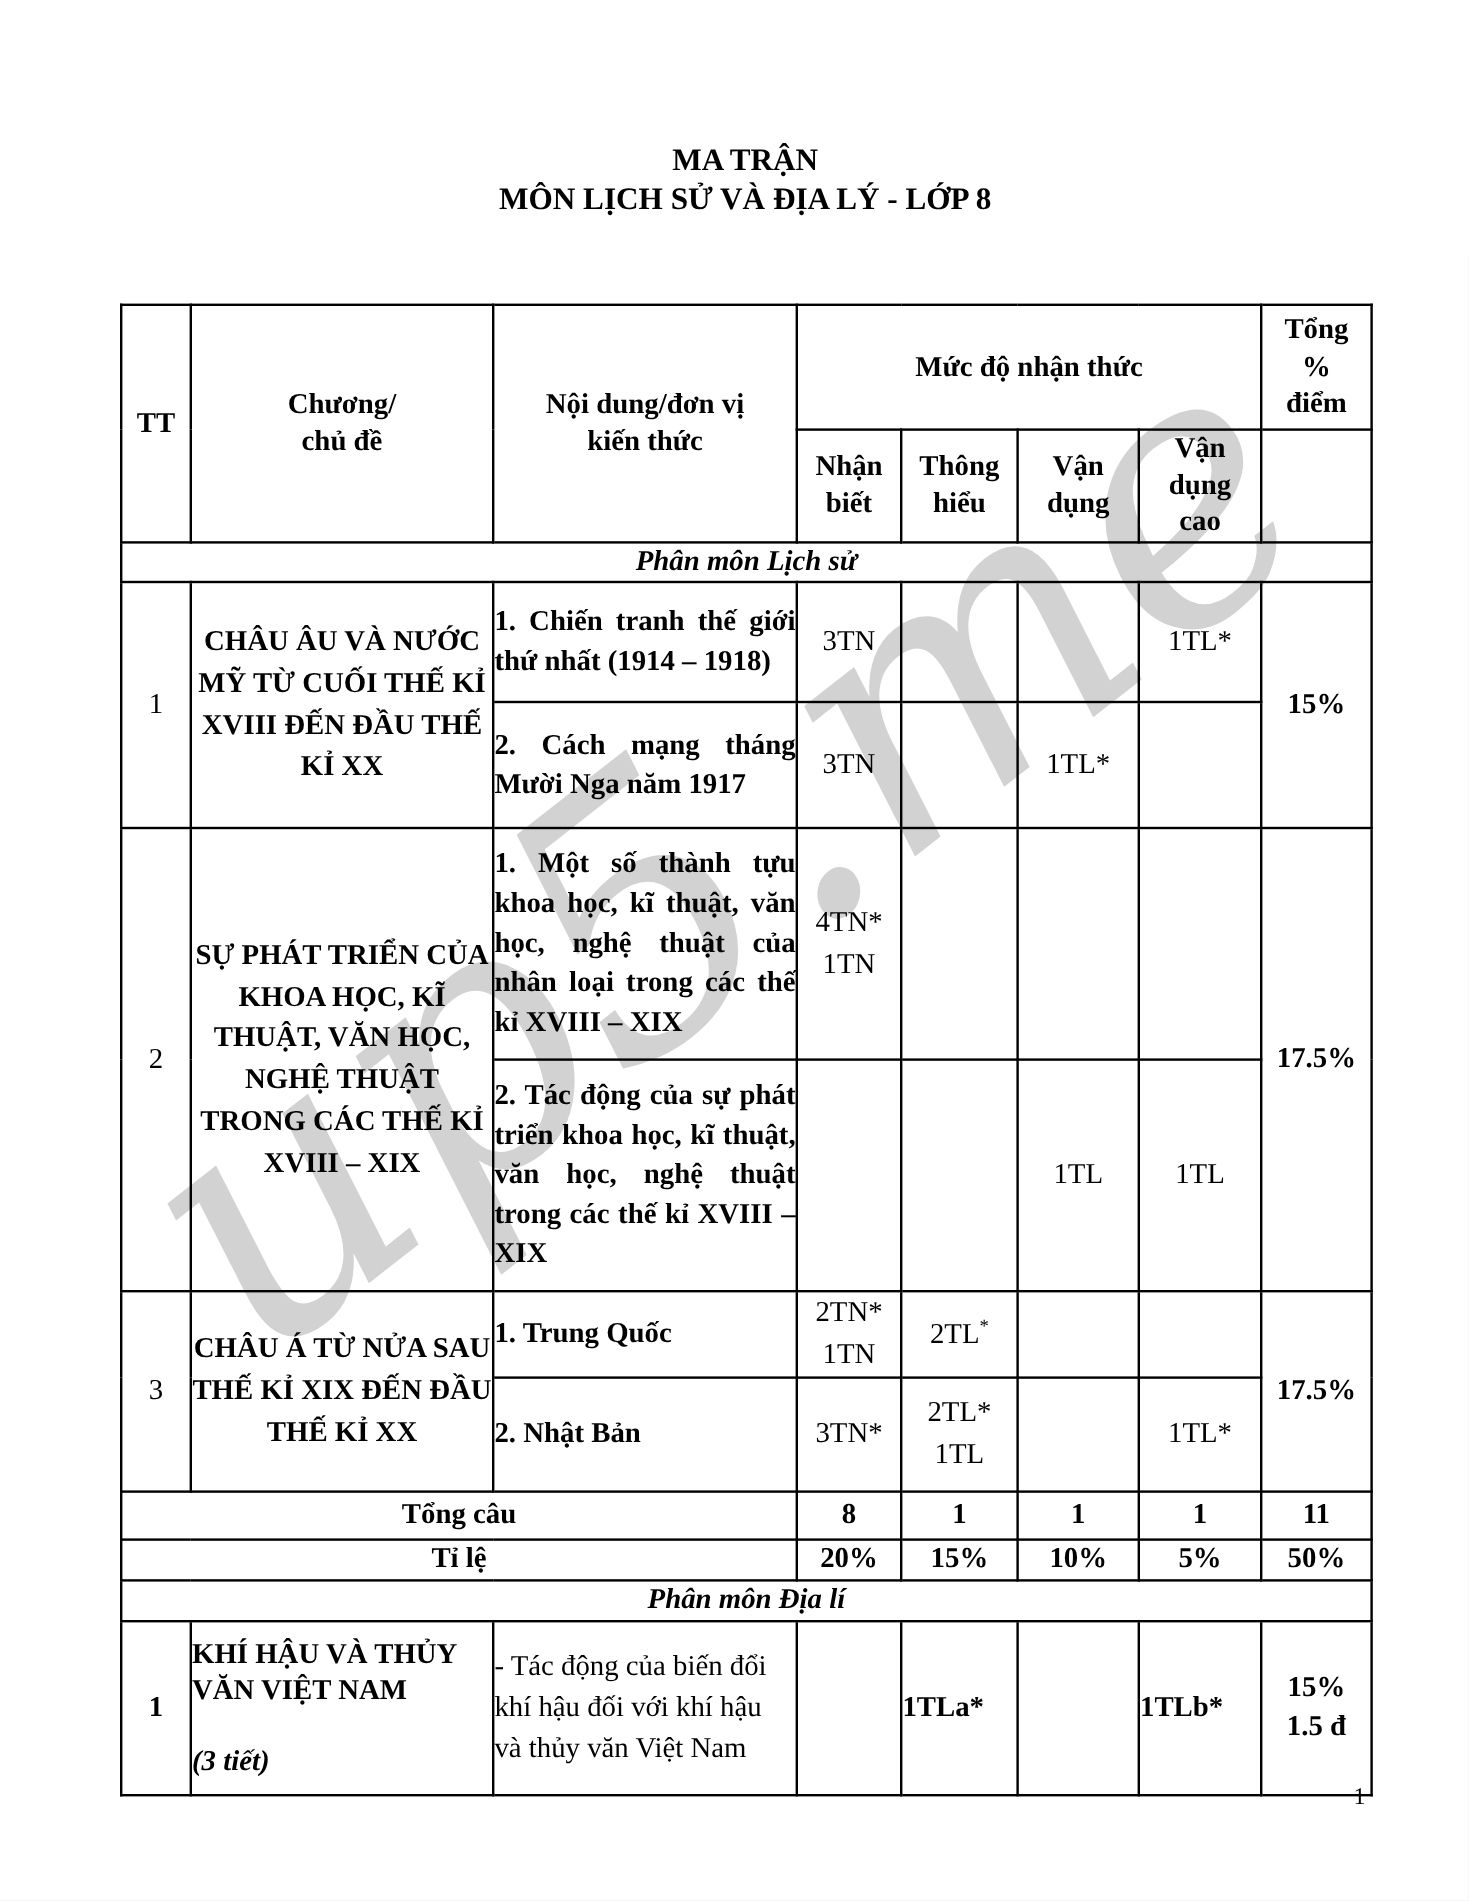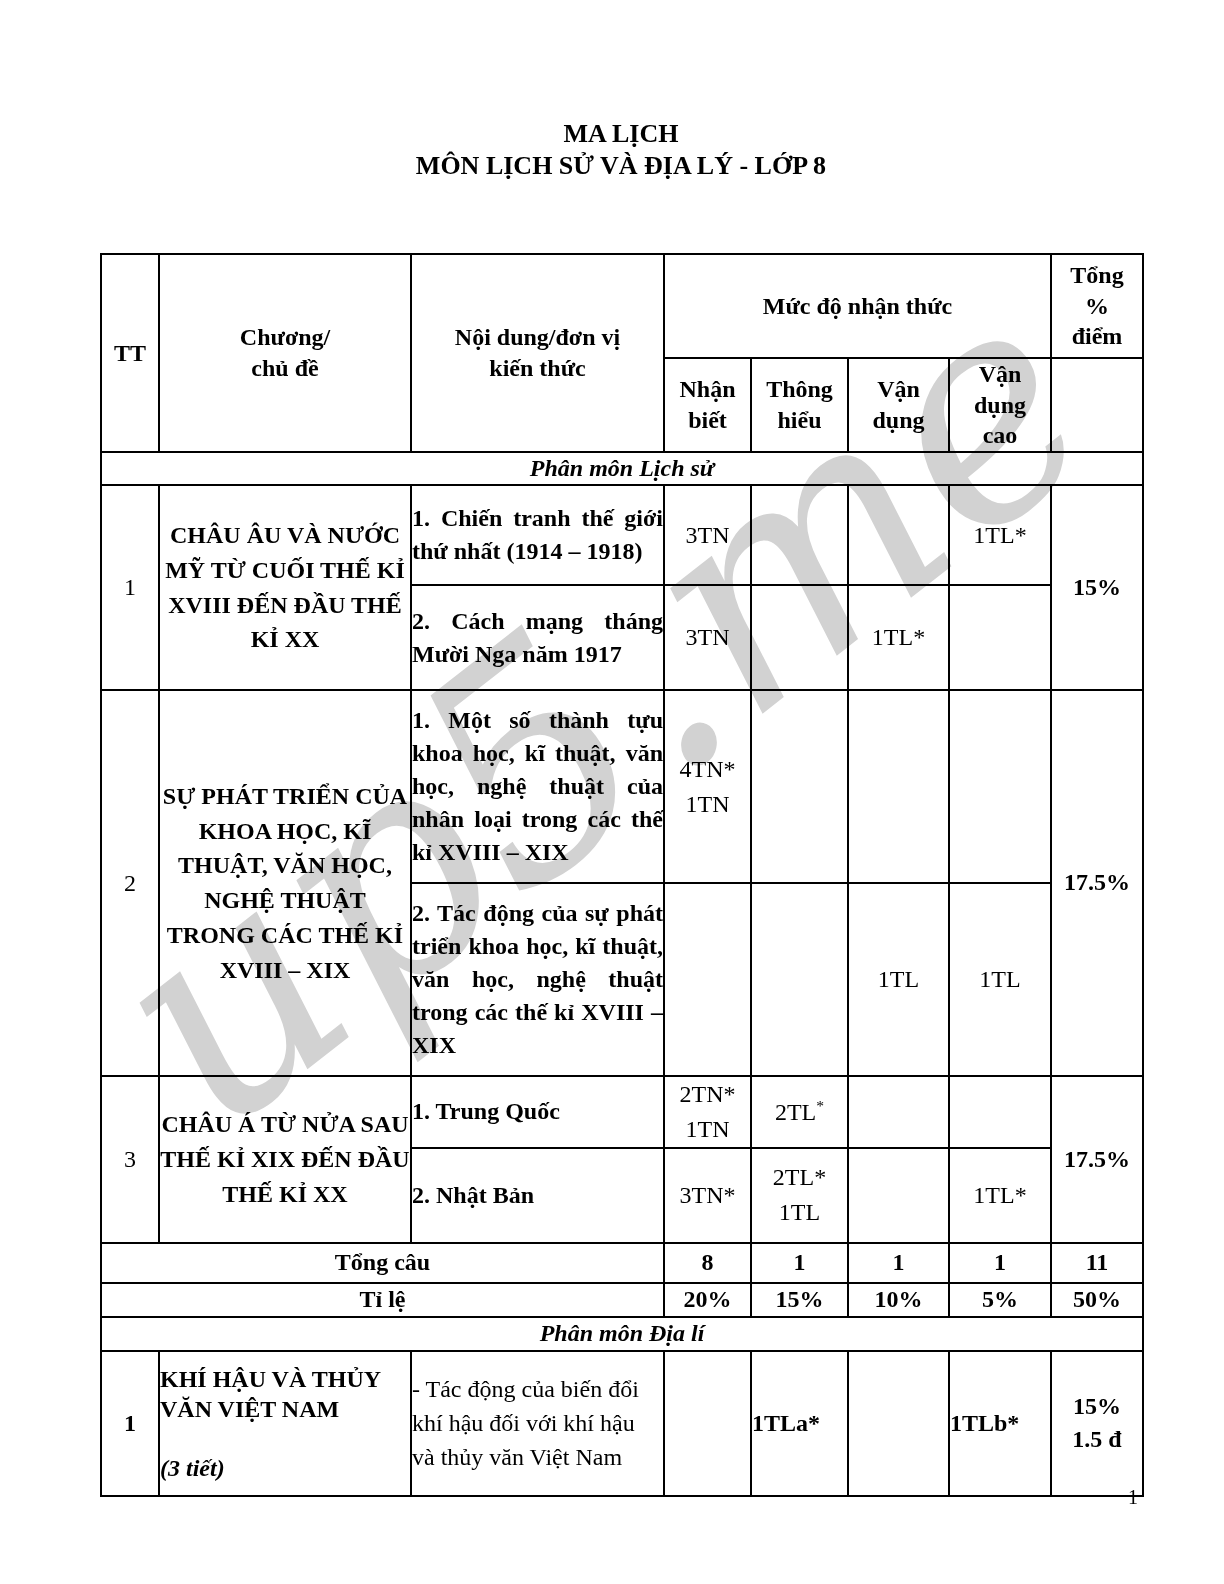--- a/index.html
+++ b/index.html
@@ -115,21 +115,21 @@
   }
 </style>
 </head>
 <body>
 
 <div class="page">
 
   <div class="watermark">up5.me</div>
 
   <div class="title-block">
-    <div>MA LỊCH</div>
+    <div>MA TRẬN</div>
     <div>MÔN LỊCH SỬ VÀ ĐỊA LÝ - LỚP 8</div>
   </div>
 
   <table class="matrix">
     <colgroup>
       <col style="width:58px">
         <col style="width:252px">
         <col style="width:253px">
       <col style="width:87px">
         <col style="width:97px">

